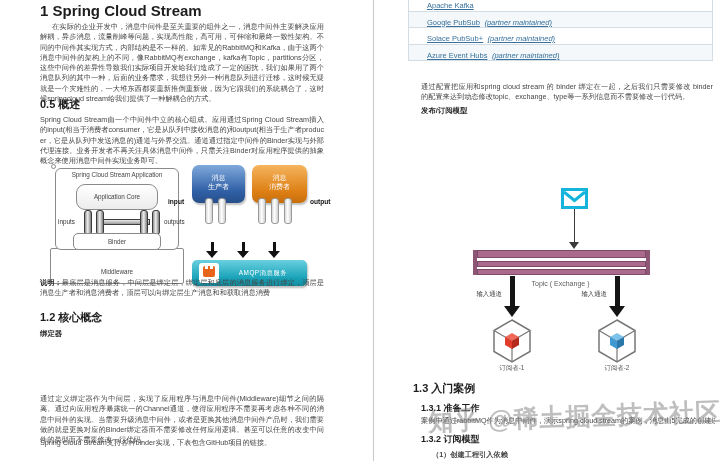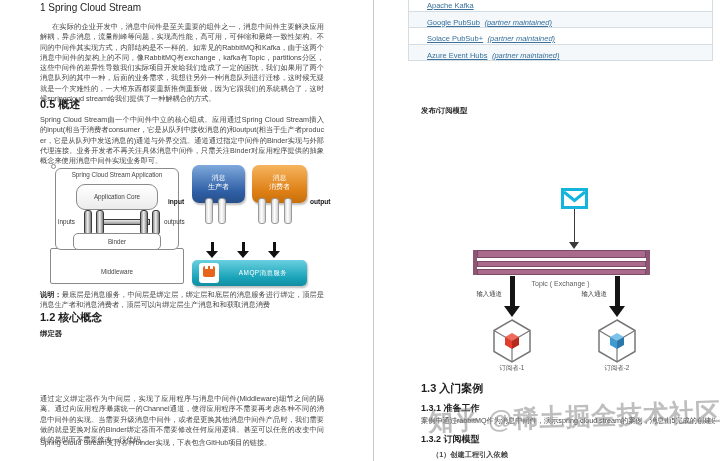--- a/index.html
+++ b/index.html
@@ -5,21 +5,21 @@
   * { margin:0; padding:0; box-sizing:border-box; }
   html,body { background:#e9e9e9; }
   .canvas {
     position:relative; width:720px; height:461px; background:#ffffff;
     overflow:hidden; font-family:"Liberation Sans","DejaVu Sans",sans-serif;
     color:#3d3d3d;
   }
   .page-divider { position:absolute; left:373px; top:0; width:1px; height:461px; background:#c9c9c9; }
 
   
-  .h1 { font-size:10px; font-weight:normal; color:#1d1d1d; }
+  .h1 { font-size:15px; font-weight:bold; color:#1d1d1d; }
   .h2 { font-size:11px; font-weight:bold; color:#1d1d1d; }
   .h3 { font-size:9px;  font-weight:bold; color:#1d1d1d; }
   .body-p { font-size:7.2px; line-height:10.3px; text-align:justify; word-break:break-all; color:#454545; }
   .subhead { font-size:7.4px; font-weight:bold; color:#2a2a2a; }
   .abs { position:absolute; }
 
   
   .left-page { position:absolute; left:40px; top:2px; width:284px; height:459px; }
   .intro-p { text-indent:12px; }
 
@@ -171,21 +171,21 @@
           <div class="head"></div>
         </div>
       <div class="amqp-box">
         <div class="rmq-badge">
             <div class="rmq-glyph"></div>
           </div>
         <div class="amqp-label">AMQP消息服务</div>
       </div>
     </div>
 
-    <div class="body-p note-p abs" style="left:0;top:288px;width:284px;">
+    <div class="body-p note-p abs" style="left:0;top:276px;width:284px;">
       <b>说明：</b><span>最底层是消息服务，中间层是绑定层，绑定层和底层的消息服务进行绑定，顶层是消息生产者和消息消费者，顶层可以向绑定层生产消息和和获取消息消费</span>
     </div>
 
     <div class="h2 abs" style="left:0;top:308px;">1.2 核心概念</div>
     <div class="subhead abs" style="left:0;top:327px;">绑定器</div>
     <div class="body-p abs" style="left:0;top:392px;width:284px;">通过定义绑定器作为中间层，实现了应用程序与消息中间件(Middleware)细节之间的隔离。通过向应用程序暴露统一的Channel通道，使得应用程序不需要再考虑各种不同的消息中间件的实现。当需要升级消息中间件，或者是更换其他消息中间件产品时，我们需要做的就是更换对应的Binder绑定器而不需要修改任何应用逻辑。甚至可以任意的改变中间件的类型而不需要修改一行代码。</div>
     <div class="body-p abs" style="left:0;top:436px;width:284px;">Spring Cloud Stream支持各种binder实现，下表包含GitHub项目的链接。</div>
   </div>
 
   <div class="right-page">
@@ -202,20 +202,21 @@
       <div class="trow">
         <a class="tlink">Solace PubSub+</a>
         <i class="tnote">(partner maintained)</i>
       </div>
       <div class="trow">
         <a class="tlink">Azure Event Hubs</a>
         <i class="tnote">(partner maintained)</i>
       </div>
     </div>
 
+    <div class="body-p abs" style="left:13px;top:82px;width:292px;">通过配置把应用和spring cloud stream 的 binder 绑定在一起，之后我们只需要修改 binder 的配置来达到动态修改topic、exchange、type等一系列信息而不需要修改一行代码。</div>
 
     <div class="subhead abs" style="left:13px;top:106px;">发布/订阅模型</div>
 
 
     <div class="diag2">
       <svg class="env" width="27" height="21" viewBox="0 0 27 21">
         <rect x="1.5" y="1.5" width="24" height="18" fill="#ffffff" stroke="#14b4dc" stroke-width="3"></rect>
         <polyline points="3,4 13.5,12.5 24,4" fill="none" stroke="#14b4dc" stroke-width="3"></polyline>
       </svg>
       <div class="env-line"></div>
@@ -252,21 +253,21 @@
         <polyline points="4,12.5 22,23 40,12.5" fill="none" stroke="#777777" stroke-width="1.2"></polyline>
         <line x1="22" y1="23" x2="22" y2="44" stroke="#777777" stroke-width="1.2"></line>
         <polygon points="22,15 29,19 22,23 15,19" fill="#7dc2ea"></polygon>
         <polygon points="15,19 22,23 22,31 15,27" fill="#3e9ad0"></polygon>
         <polygon points="29,19 22,23 22,31 29,27" fill="#2a77aa"></polygon>
       </svg>
       <div class="cube-lab" style="left:82px;">订阅者-1</div>
       <div class="cube-lab" style="left:187px;">订阅者-2</div>
     </div>
 
-    <div class="h2 abs" style="left:13px;top:381px;text-align:right;">1.3 入门案例</div>
+    <div class="h2 abs" style="left:5px;top:381px;text-align:right;">1.3 入门案例</div>
     <div class="h3 abs" style="left:13px;top:402px;">1.3.1 准备工作</div>
     <div class="body-p one-line abs" style="left:13px;top:416px;width:294px;">案例中通过rabbitMQ作为消息中间件，演示spring cloud stream的案例，消息由5完成的创建过程</div>
     <div class="h3 abs" style="left:13px;top:433px;">1.3.2 订阅模型</div>
     <div class="body-p abs" style="left:24px;top:450px;width:294px;font-weight:bold;">（1）创建工程引入依赖</div>
   </div>
 
   <div class="watermark">知乎 @稀土掘金技术社区</div>
 </div>
 
 </body></html>

